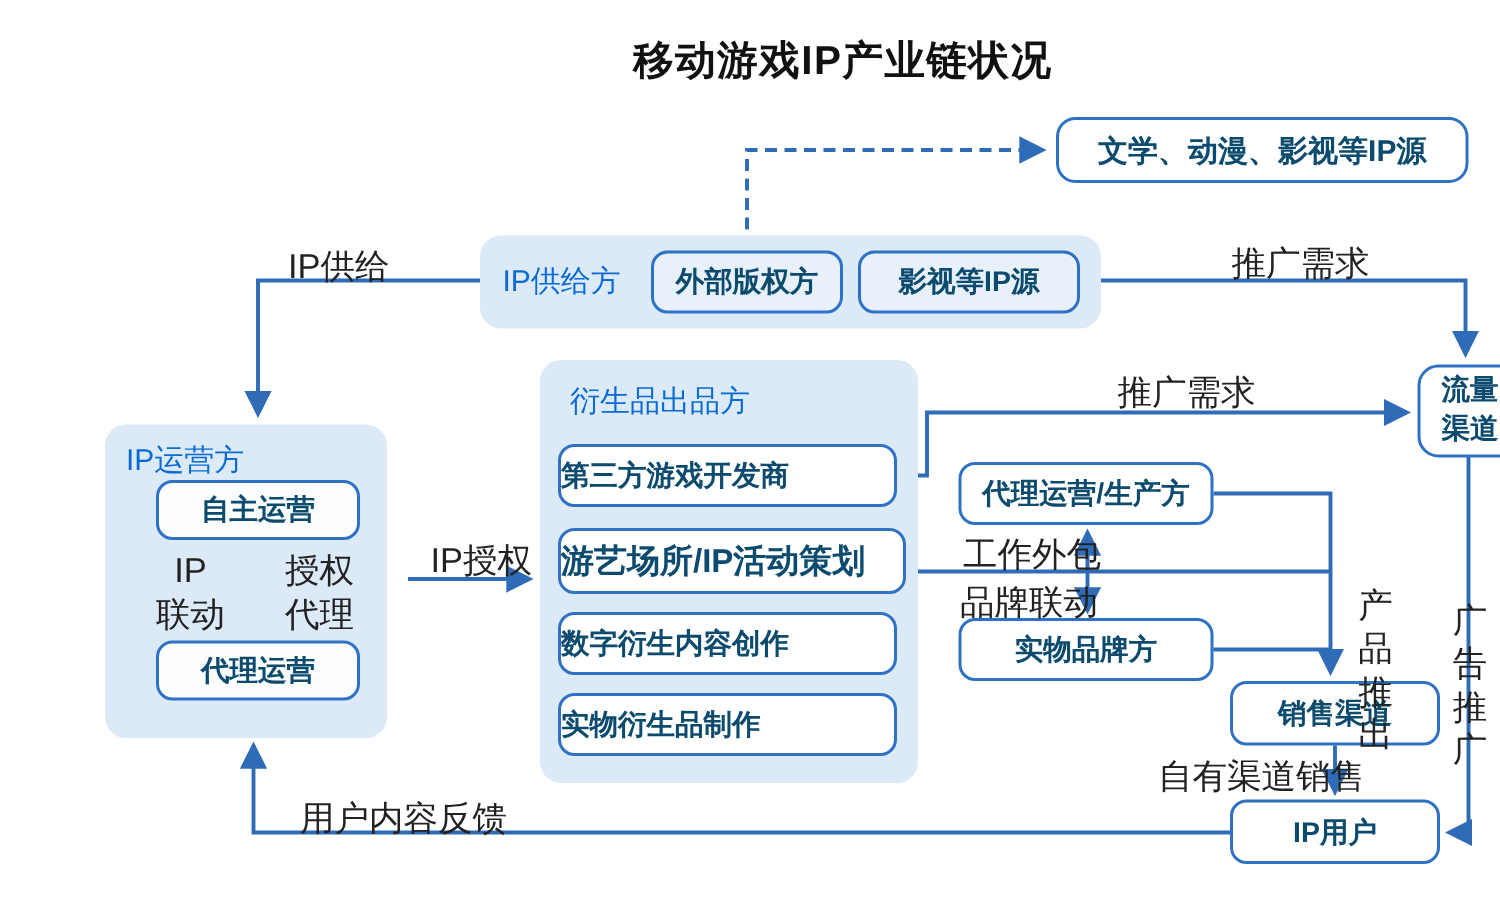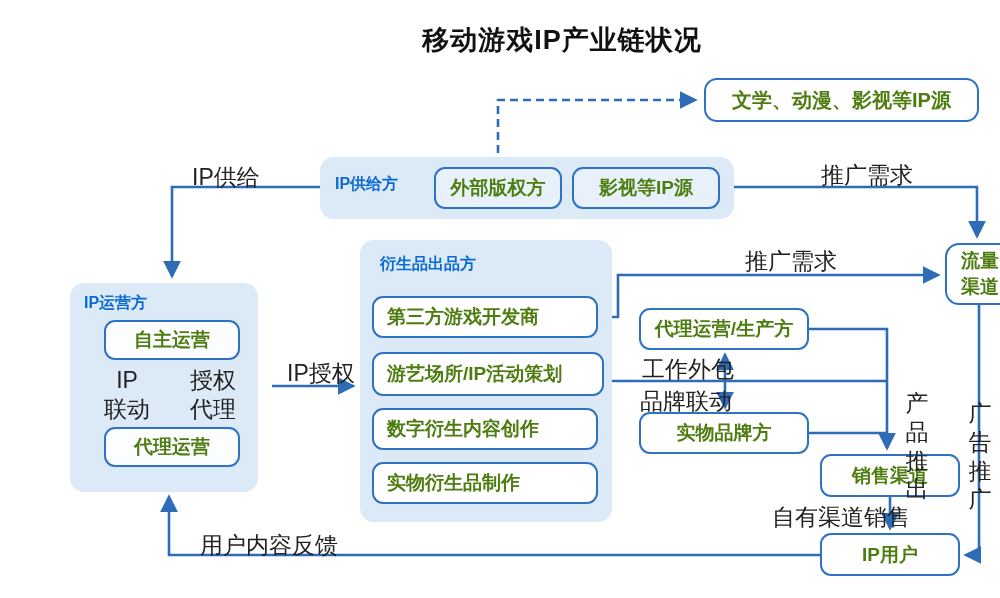--- a/index.html
+++ b/index.html
@@ -1,26 +1,26 @@
 <!DOCTYPE html>
 <html><head>
 <meta charset="utf-8">
 <style>
   html,body{margin:0;padding:0;background:#fff;}
   body{font-family:"Liberation Sans","DejaVu Sans",sans-serif;}
   #canvas{position:relative;width:1000px;height:598px;background:#ffffff;overflow:hidden;margin-left:42px;}
   #edges{position:absolute;left:0;top:0;width:1000px;height:598px;z-index:1;}
   .title{position:absolute;left:0;top:22px;width:1040px;text-align:center;font-size:27px;font-weight:bold;color:#111;letter-spacing:1px;z-index:2;}
   .group{position:absolute;background:#dce9f6;border-radius:14px;z-index:2;}
-  .group-label{position:absolute;color:#0b6bd2;font-weight:bold;font-size:16px;white-space:nowrap;}
+  .group-label{position:absolute;color:#0b6bd2;font-weight:normal;font-size:20px;white-space:nowrap;}
   .node{position:absolute;display:flex;align-items:center;justify-content:center;
         background:#ffffff;border:2.5px solid #2f72c4;border-radius:11px;
-        font-weight:bold;color:#4d7c0f;font-size:19px;white-space:nowrap;z-index:3;box-sizing:border-box;}
+        font-weight:bold;color:#0c4a6e;font-size:19px;white-space:nowrap;z-index:3;box-sizing:border-box;}
   .node.lightfill{background:#e8f1fa;border-width:2px;}
-  .node.leftalign{justify-content:flex-start;padding-left:13px;}
+  .node.leftalign{justify-content:flex-start;}
   .node.twoline{flex-direction:column;line-height:1.35;}
   .edge-label{position:absolute;font-size:23px;color:#222;white-space:nowrap;z-index:4;line-height:1.25;}
   .edge-label.twoline{white-space:normal;text-align:center;}
 </style>
 </head>
 <body>
 
 <div id="canvas">
 
   <svg id="edges" viewBox="0 0 1000 598">
@@ -72,21 +72,21 @@
     <div class="node" style="left:34px;top:144px;width:136px;height:40px;background:#fbfdff;">
       <span>代理运营</span>
     </div>
   </div>
 
   <div class="group" style="left:318px;top:240px;width:252px;height:282px;">
     <div class="group-label" style="left:20px;top:14px;">衍生品出品方</div>
     <div class="node leftalign" style="left:12px;top:56px;width:226px;height:42px;background:#fff;">
       <span>第三方游戏开发商</span>
     </div>
-    <div class="node leftalign" style="left:12px;top:112px;width:232px;height:44px;background:#fff;font-size:19px;">
+    <div class="node leftalign" style="left:12px;top:112px;width:232px;height:44px;background:#fff;font-size:22px;">
       <span>游艺场所/IP活动策划</span>
     </div>
     <div class="node leftalign" style="left:12px;top:168px;width:226px;height:42px;background:#fff;">
       <span>数字衍生内容创作</span>
     </div>
     <div class="node leftalign" style="left:12px;top:222px;width:226px;height:42px;background:#fff;">
       <span>实物衍生品制作</span>
     </div>
   </div>
 

